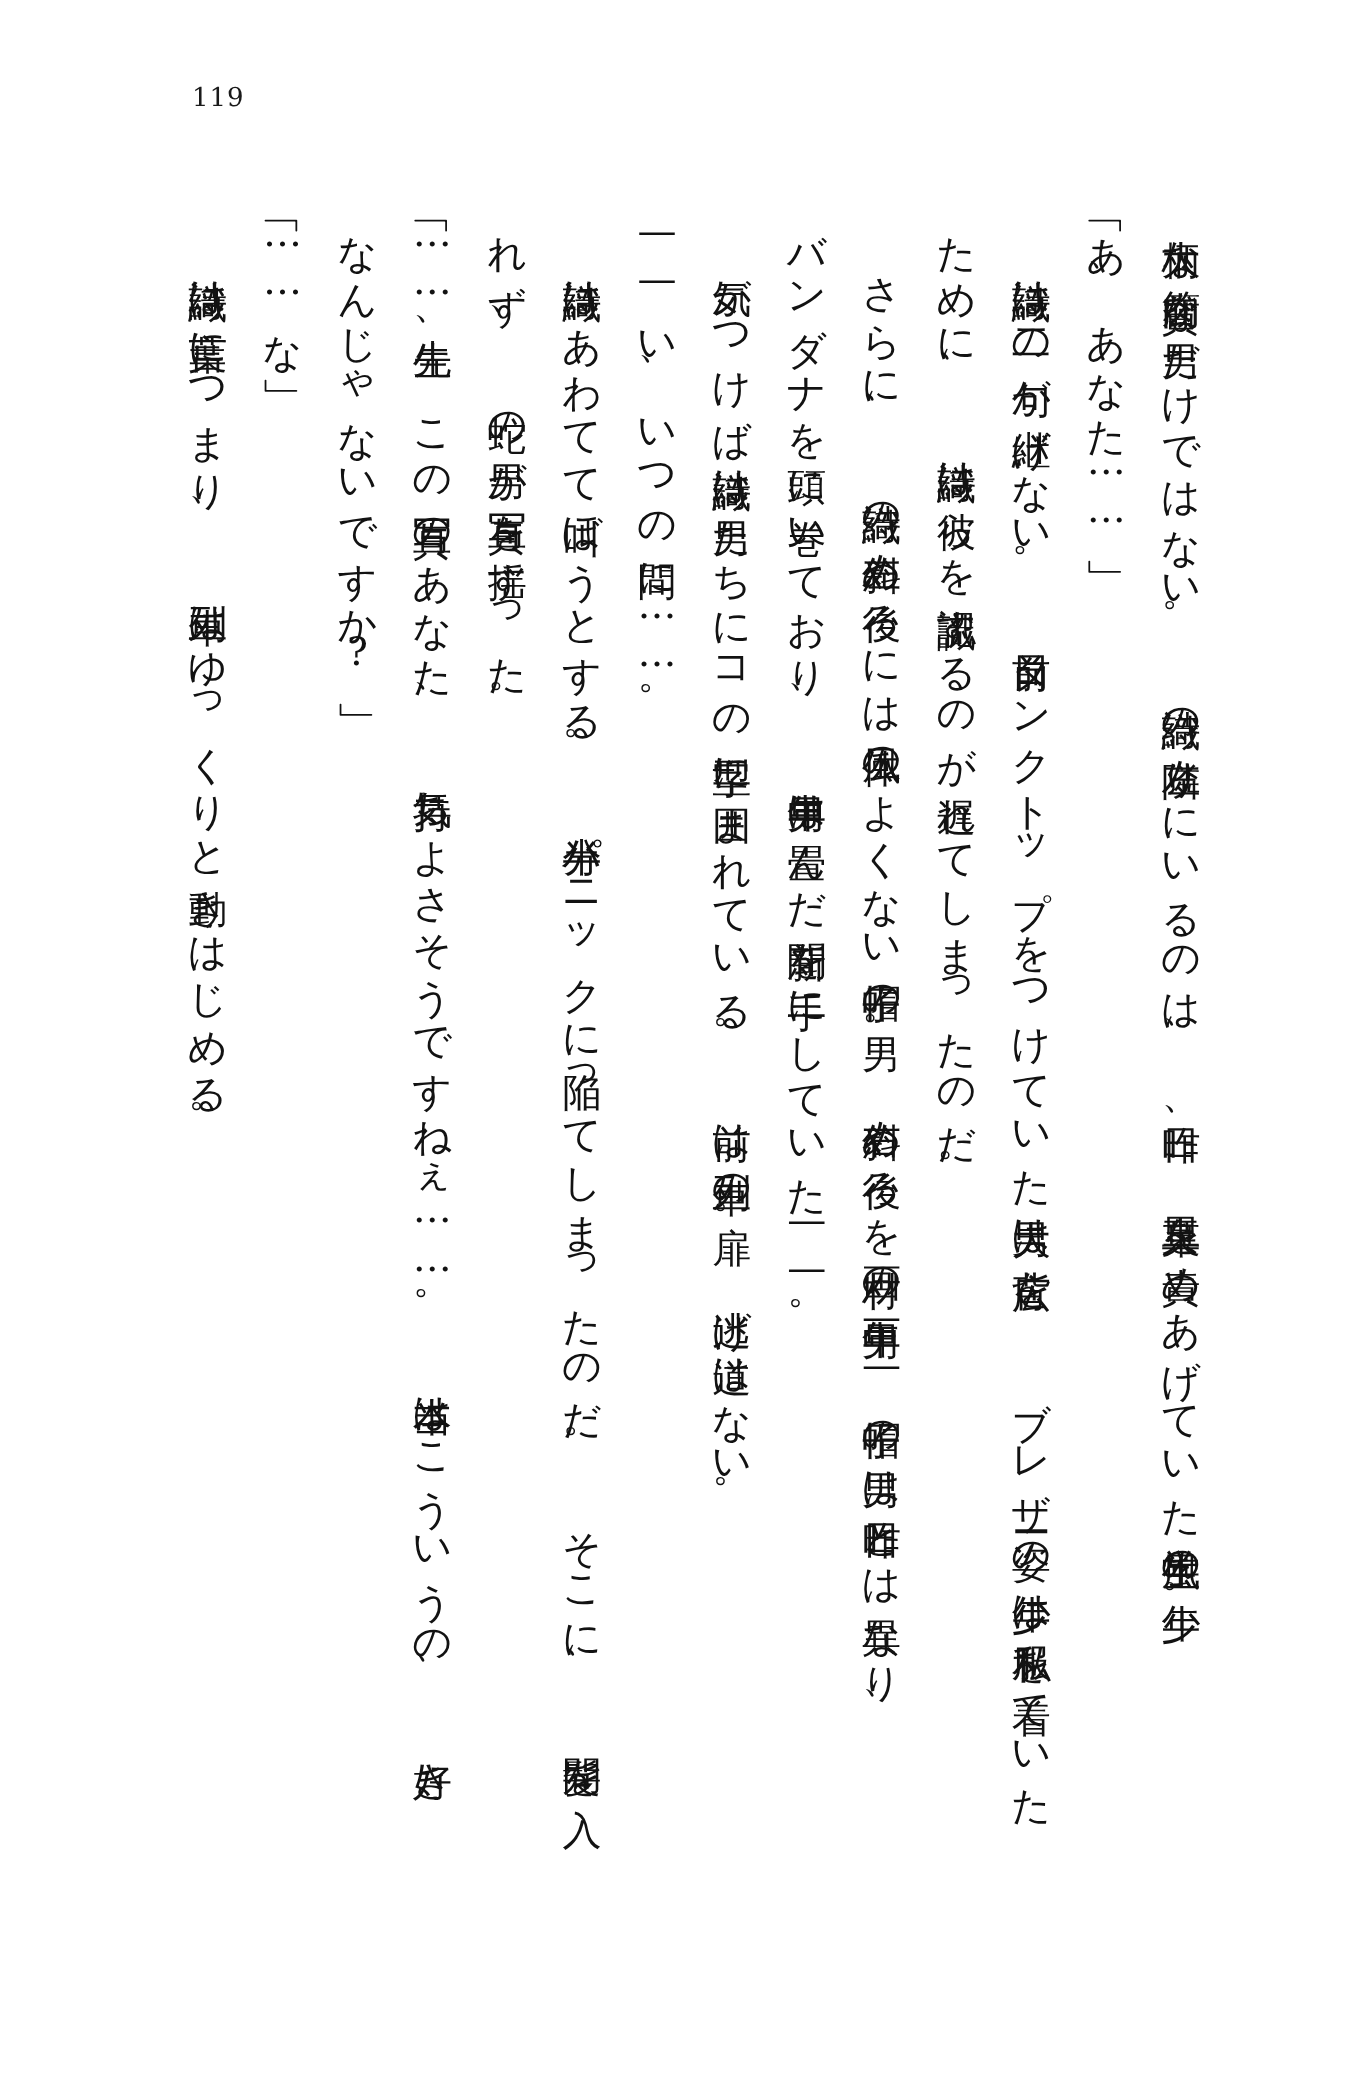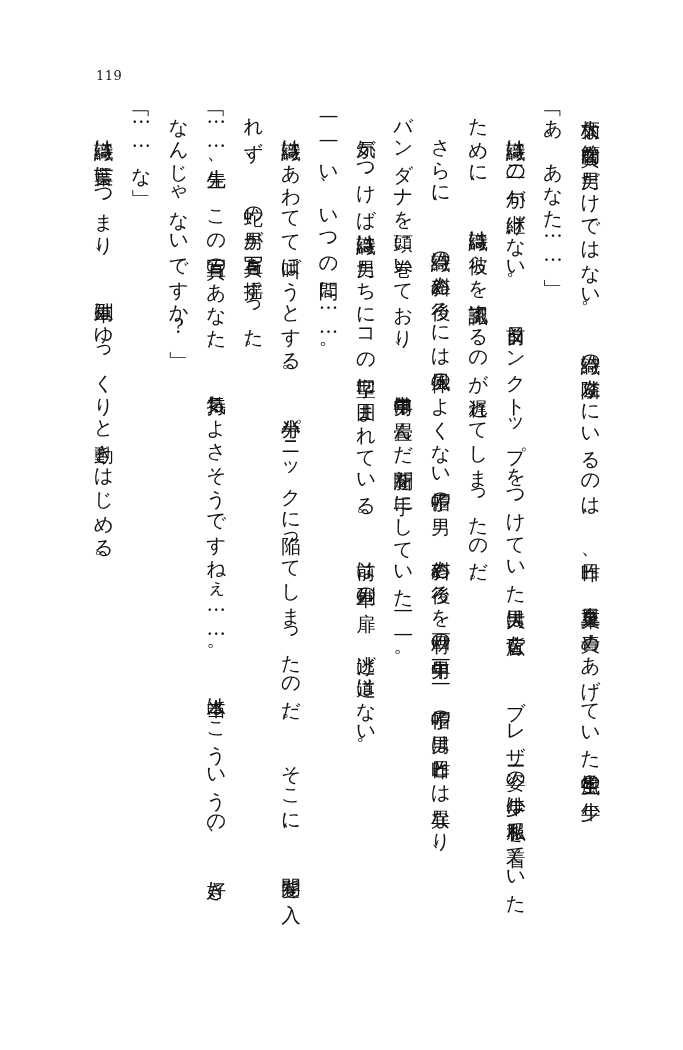--- a/index.html
+++ b/index.html
@@ -15,21 +15,21 @@
     color: #111111;
   }
   .page {
     position: relative;
     width: 683px;
     height: 1050px;
     background: #ffffff;
   }
   .page-number {
     position: absolute;
-    top: 68px;
+    top: 42px;
     left: 96px;
     font-size: 13px;
     letter-spacing: 0.5px;
     color: #1a1a1a;
     font-family: "DejaVu Serif", "Liberation Serif", serif;
   }
   
   .text-body {
     position: absolute;
     top: 104px;

